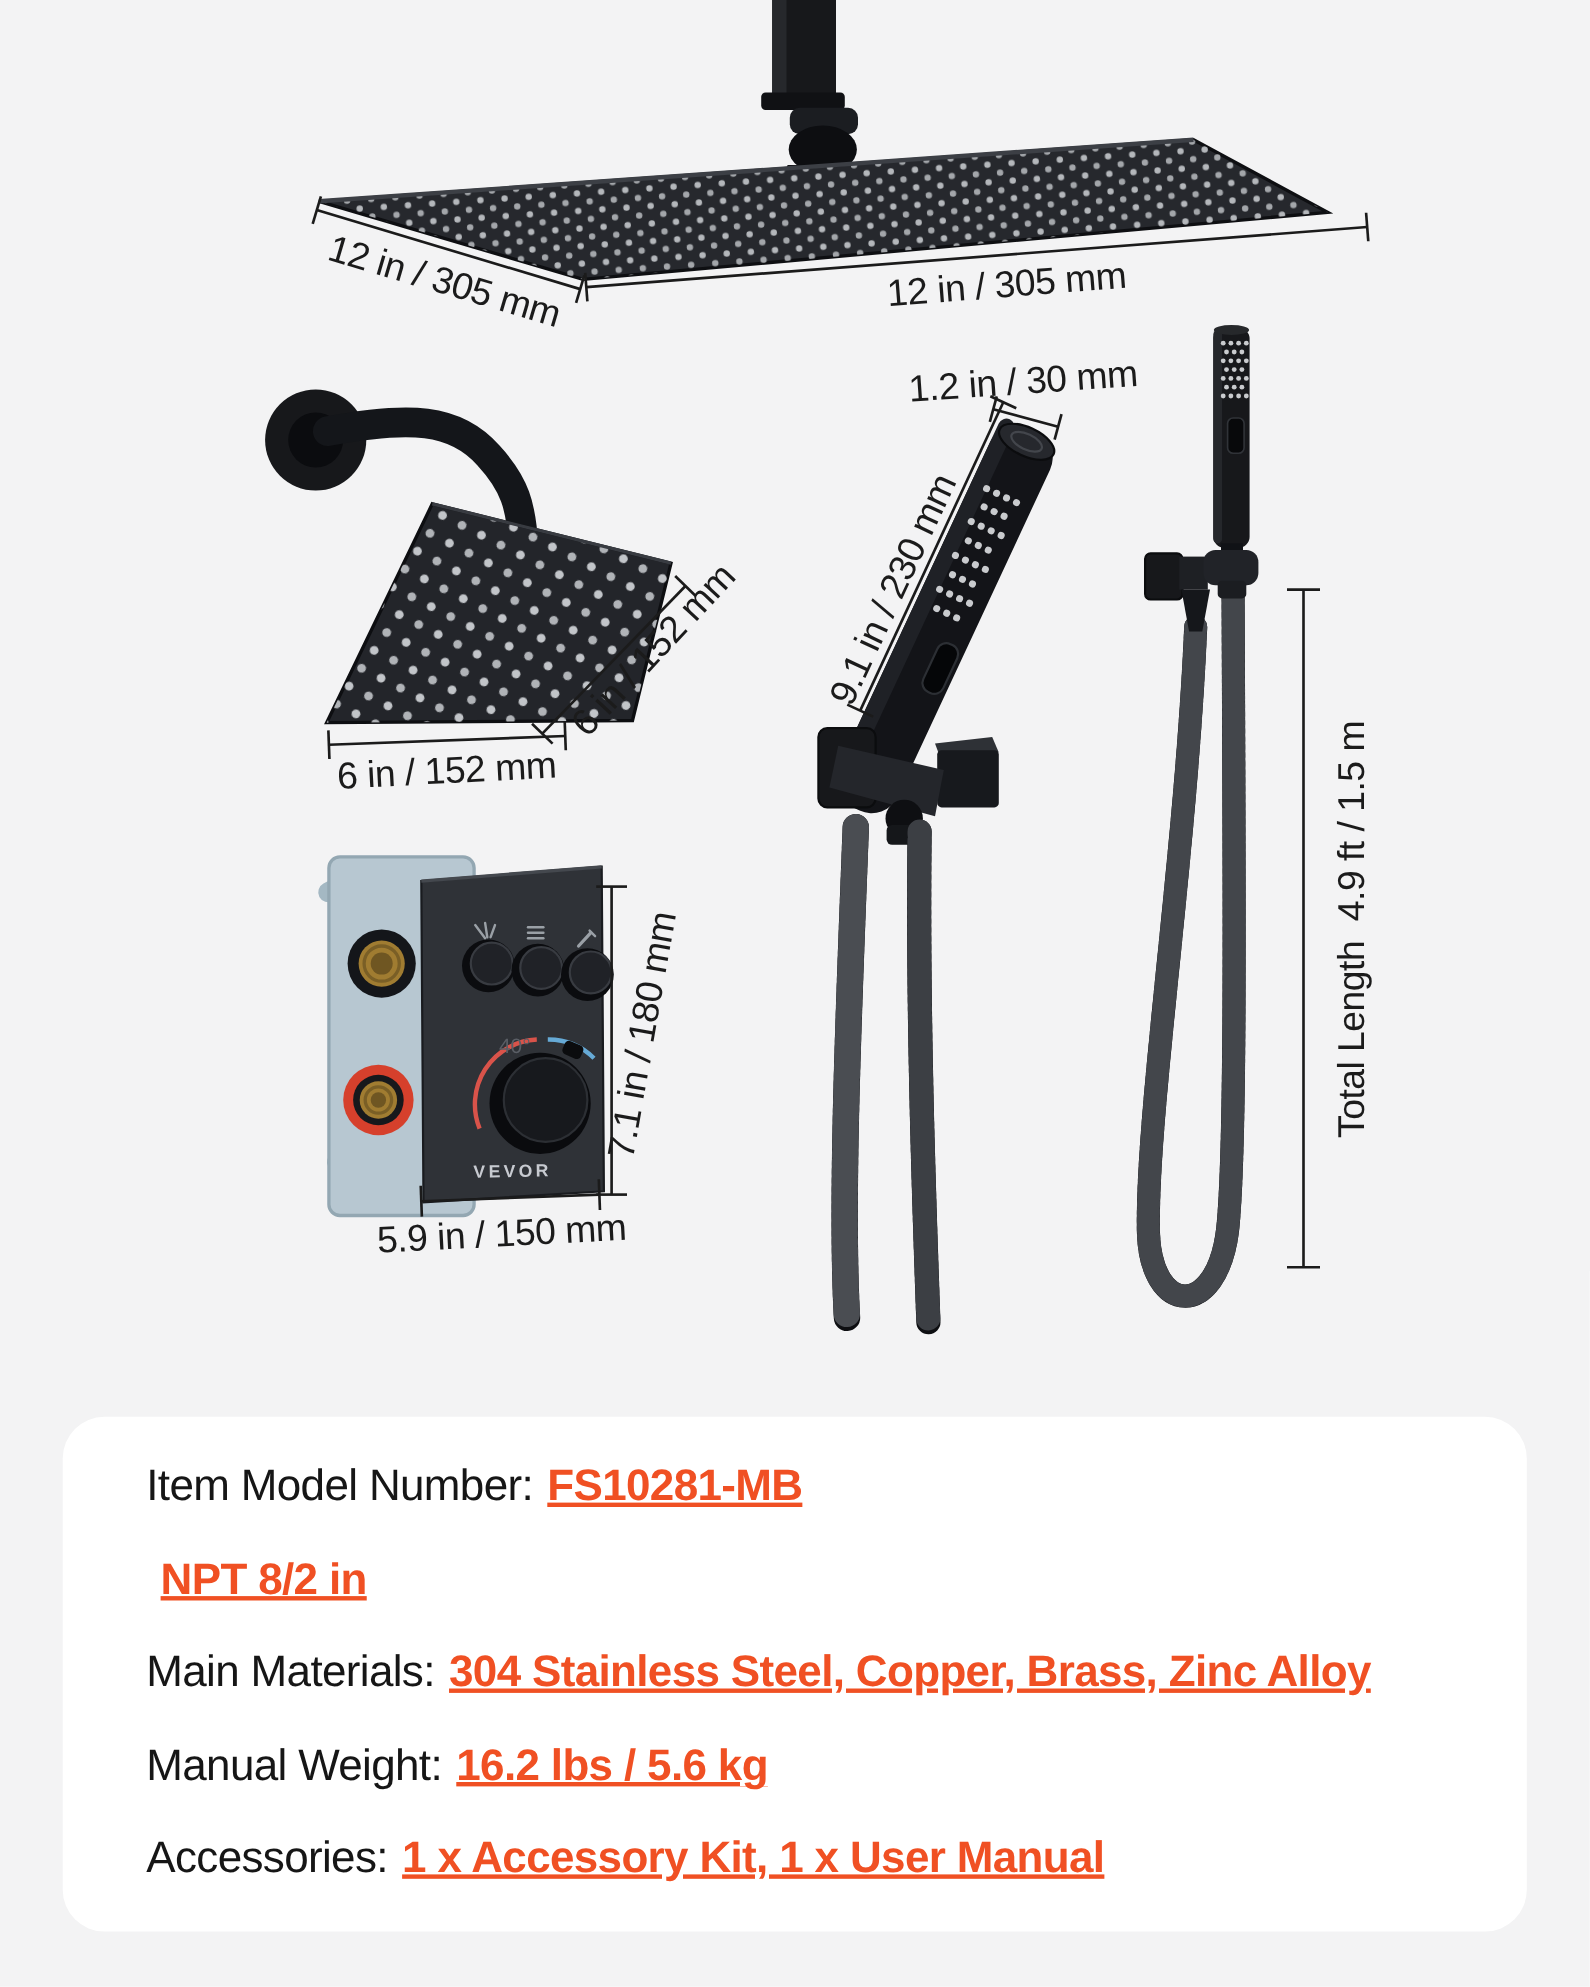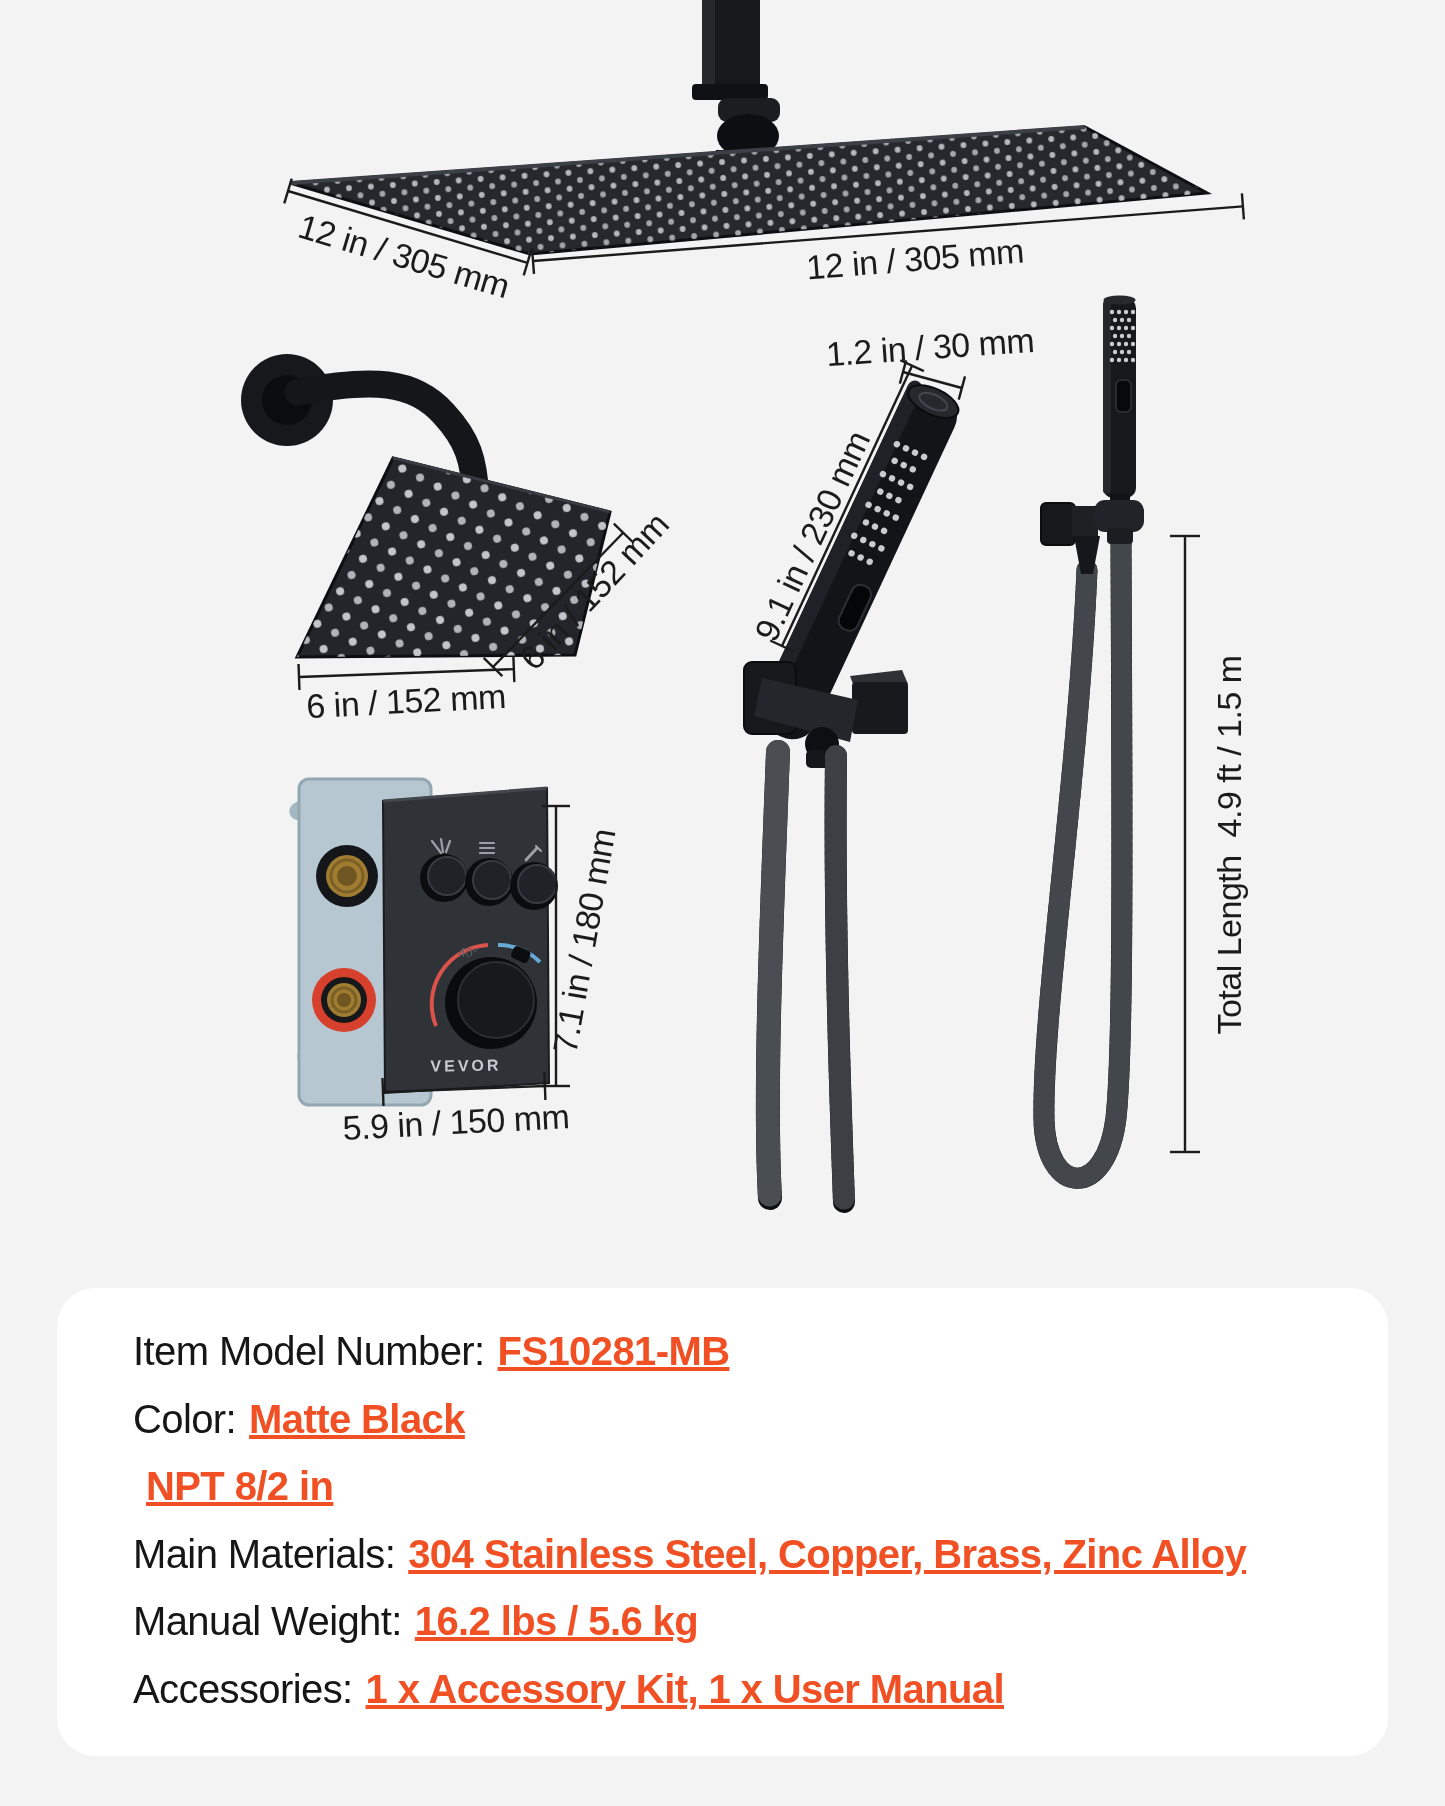--- a/index.html
+++ b/index.html
@@ -1,20 +1,20 @@
 <!DOCTYPE html>
 <html style="--bg: #f3f3f4; --accent: #f05023; --hardware-black: #17181b; --rough-in-box-blue: #b7c7d1; --hot-port-red: #d6402c; --brass: #a07c31; --dial-hot-arc: #d9534a; --dial-cold-arc: #66aad6;"><head>
 <meta charset="utf-8">
 <style>
   html,body{margin:0;padding:0;}
   body{font-family:"Liberation Sans", sans-serif;}
   .page{position:relative;width:1445px;height:1806px;background:var(--bg,#f3f3f4);overflow:hidden;}
   .scene{position:absolute;left:0;top:0;}
   .dim{position:absolute;font-size:34px;color:#1b1b1b;letter-spacing:-0.5px;white-space:pre;line-height:1;transform-origin:center;}
-  .dim.small{font-size:13px;color:#5a5e65;letter-spacing:0;}
+  .dim.small{font-size:19px;color:#5a5e65;letter-spacing:0;}
   .brand-mark{position:absolute;font-size:16px;font-weight:700;color:#c7cad0;letter-spacing:3px;line-height:1;transform-origin:center;}
   .spec-panel{position:absolute;left:57px;top:1288px;width:1331px;height:468px;background:#ffffff;border-radius:38px;box-sizing:border-box;
     display:flex;flex-direction:column;justify-content:space-between;padding:42px 40px 46px 76px;}
   .spec-row{display:flex;align-items:baseline;white-space:pre;font-size:40px;line-height:1.05;}
   .spec-label{color:#161616;font-weight:500;letter-spacing:-0.6px;}
   .spec-value{color:var(--accent,#f05023);font-weight:700;letter-spacing:-0.6px;margin-left:13px;text-decoration:underline;}
   .ctr{transform:translate(-50%,-50%);}
 </style>
 </head>
 <body>
@@ -268,24 +268,20 @@
   <div class="dim ctr" style="left:1229px;top:845px;transform:translate(-50%,-50%) rotate(-90deg);">Total Length  4.9 ft / 1.5 m</div>
   <div class="dim small ctr" style="left:468px;top:952px;transform:translate(-50%,-50%);">40°</div>
   <div class="brand-mark ctr" style="left:466px;top:1066px;transform:translate(-50%,-50%) rotate(-1deg);">VEVOR</div>
 
   <section class="spec-panel">
     <div class="spec-row">
       <span class="spec-label">Item Model Number:</span>
       <span class="spec-value">FS10281-MB</span>
     </div>
     <div class="spec-row">
-      <span class="spec-label">Color:</span>
-      <span class="spec-value">Matte Black</span>
-    </div>
-    <div class="spec-row">
       <span class="spec-value">NPT 8/2 in</span>
     </div>
     <div class="spec-row">
       <span class="spec-label">Main Materials:</span>
       <span class="spec-value">304 Stainless Steel, Copper, Brass, Zinc Alloy</span>
     </div>
     <div class="spec-row">
       <span class="spec-label">Manual Weight:</span>
       <span class="spec-value">16.2 lbs / 5.6 kg</span>
     </div>

